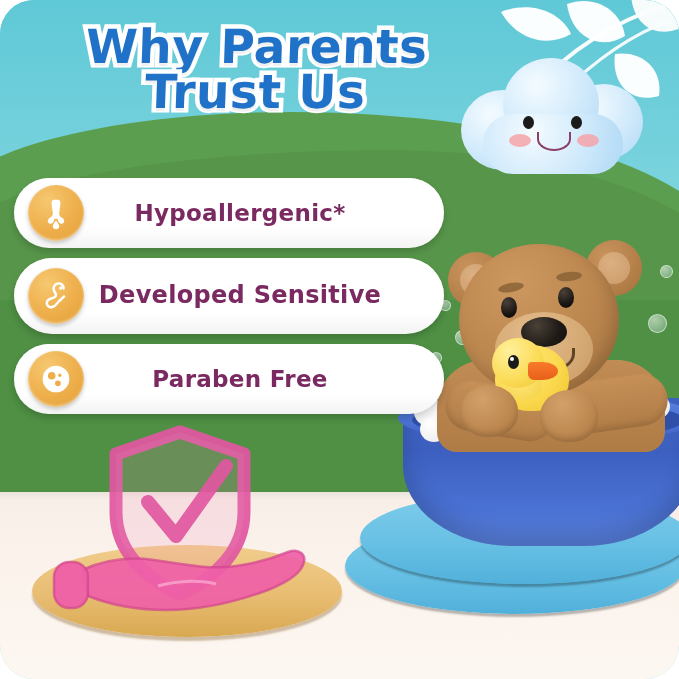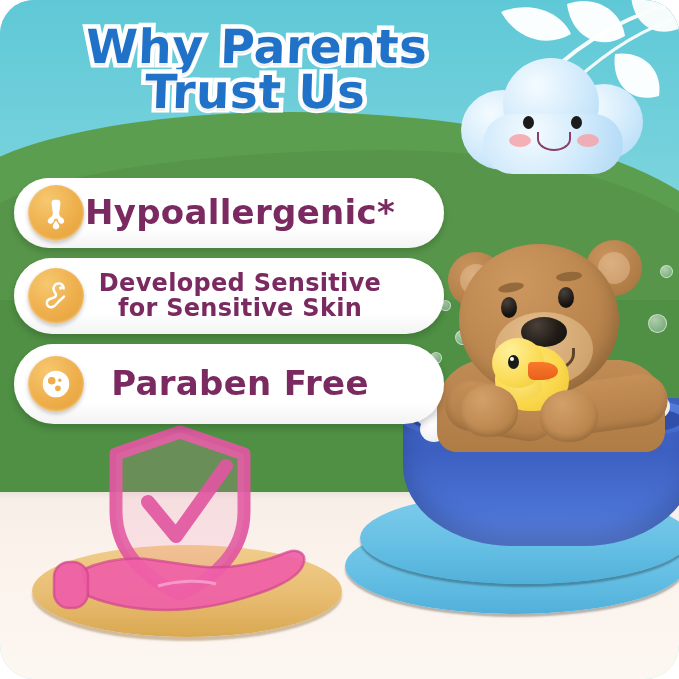--- a/index.html
+++ b/index.html
@@ -102,33 +102,33 @@
     position:relative;
     background:linear-gradient(180deg,#ffffff 0%,#ffffff 72%,#f3f3f3 100%);
     border-radius:40px;
     box-shadow:0 4px 7px rgba(0,0,0,.18), 0 1px 0 rgba(255,255,255,.9) inset;
     display:flex;align-items:center;
     padding:0 14px;
     margin-bottom:10px;
   }
   .b1{height:70px;}
   .b2{height:76px;}
-  .b3{height:80px;}
+  .b3{height:70px;}
   .bicon{
     flex:0 0 auto;width:56px;height:56px;border-radius:50%;
     background:radial-gradient(circle at 35% 28%, #f6c870 0%, #eeae4b 55%, #e09f35 100%);
     box-shadow:0 2px 4px rgba(0,0,0,.22), 0 -1px 3px rgba(255,255,255,.5) inset;
     display:flex;align-items:center;justify-content:center;
   }
   .btext{
     flex:1 1 auto;text-align:center;
     font-family:"DejaVu Sans", sans-serif;
     color:#7a2a60;
     font-weight:700;
-    font-size:34px;
+    font-size:23px;
     line-height:1.05;
     padding-right:34px;
     letter-spacing:.3px;
   }
   .b2 .btext{font-size:24px;}
   .btext .ln{display:block;}
   .disc{
     position:absolute;border-radius:50%;
     background:linear-gradient(180deg,#7fcdeb 0%,#65bfe4 60%,#51b0da 100%);
     box-shadow:0 3px 2px rgba(0,0,0,.28);
@@ -391,21 +391,20 @@
         <svg viewBox="0 0 40 40" width="38" height="38">
           <path d="M28 12 C28 8.6 25.2 6.2 22 6.8 C18.6 7.4 16.8 10.6 17.6 13.6
                    C18.2 16 20 17 20 19 C20 21.4 17.4 22 15 22.6 C12 23.4 10 25.6 10.4 28.2
                    C10.8 30.8 13.4 32.4 16 31.6" fill="none" stroke="#ffffff" stroke-width="2.6" stroke-linecap="round"></path>
           <path d="M16 31.6 C19.4 30.8 21 28 22.6 26 C24.4 23.8 26.8 22.8 28.4 20.6" fill="none" stroke="#ffffff" stroke-width="2.6" stroke-linecap="round"></path>
           <circle cx="25" cy="11.5" r="1.8" fill="#ffffff"></circle>
         </svg>
       </div>
       <div class="btext">
         <span class="ln">Developed Sensitive</span>
-        <span class="ln">for Sensitive Skin</span>
       </div>
     </div>
 
     <div class="badge b3">
       <div class="bicon">
         <svg viewBox="0 0 40 40" width="38" height="38">
           <circle cx="20" cy="20" r="14" fill="#ffffff"></circle>
           <circle cx="15.5" cy="16.5" r="4" fill="#eeae4b"></circle>
           <circle cx="24" cy="16" r="1.8" fill="#eeae4b"></circle>
           <circle cx="22" cy="24.5" r="3" fill="#eeae4b"></circle>

